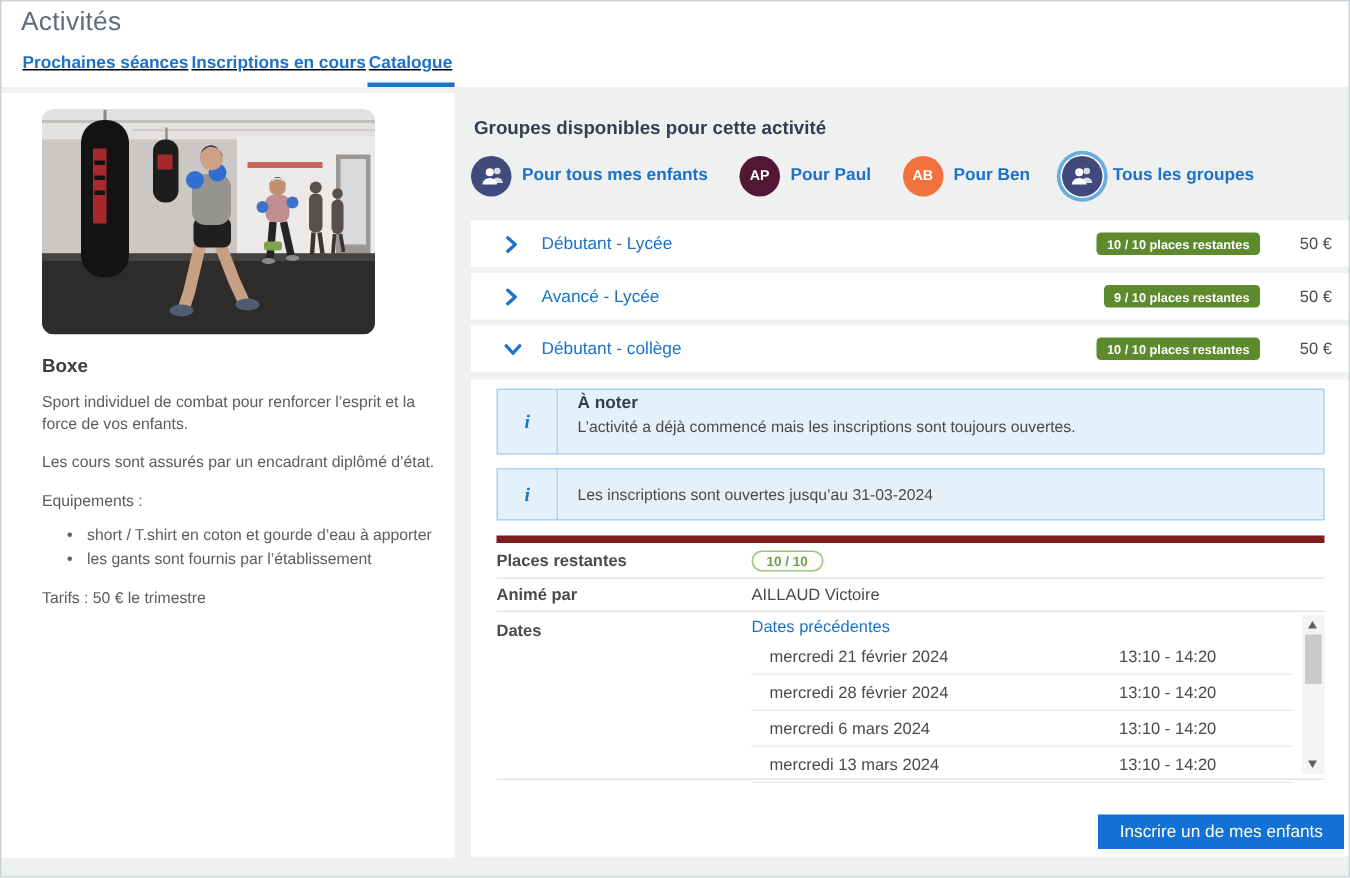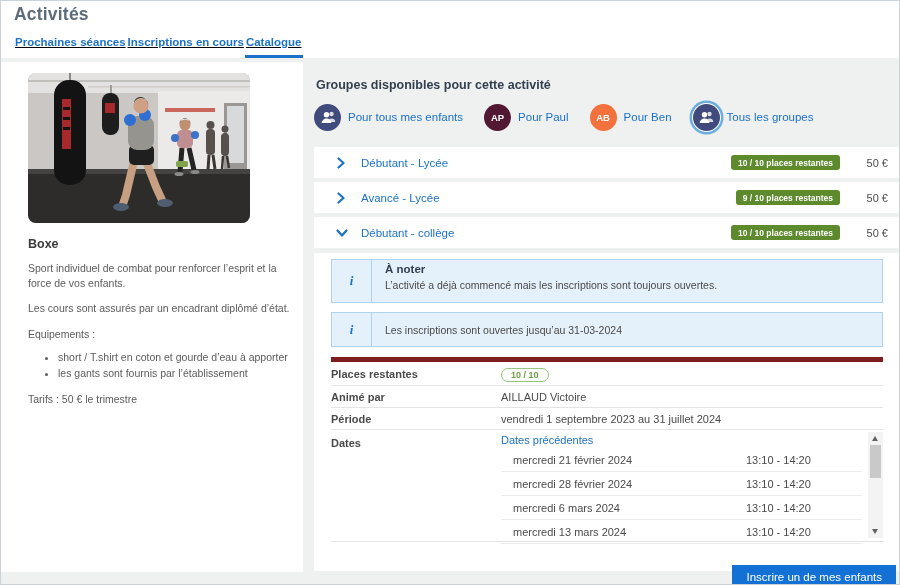--- a/index.html
+++ b/index.html
@@ -2,21 +2,21 @@
 <html><head>
 <meta charset="utf-8">
 <style>
   html,body{margin:0;padding:0;background:#fff;}
   .page{position:relative;width:900px;height:585px;box-sizing:border-box;
     background:#eff0f0;border:1px solid #ccd3d8;overflow:hidden;
     font-family:"Liberation Sans",sans-serif;-webkit-font-smoothing:antialiased;}
 
   
   .header{position:absolute;left:0;top:0;right:0;height:57px;background:#fff;}
-  .page-title{position:absolute;left:13px;top:3px;font-size:17.5px;font-weight:700;
+  .page-title{position:absolute;left:13px;top:3px;font-size:17.5px;font-weight:400;
     color:#5d6c7c;letter-spacing:.2px;}
   .tabs{position:absolute;left:13px;bottom:0;display:flex;text-decoration:underline;}
   .tab{font-size:11.5px;font-weight:bold;color:#1b72c8;padding:5px 1px 7px;
     border-bottom:3px solid transparent;cursor:pointer;}
   .tab.active{border-bottom-color:#1b72c8;}
 
   
   .left-card{position:absolute;left:0;top:61px;width:302px;height:510px;background:#fff;
     padding:11px 27px;box-sizing:border-box;}
   .photo{width:222px;height:150px;border-radius:8px;overflow:hidden;display:block;background:#cac7c4;}
@@ -29,21 +29,21 @@
   .right-col{position:absolute;left:313px;top:61px;width:586px;}
   .groups-title{margin:16px 0 0 2px;font-size:12.5px;font-weight:bold;color:#333e4e;}
   .filters{display:flex;align-items:center;gap:21px;margin-top:10px;height:30px;}
   .filter{display:flex;align-items:center;gap:7px;cursor:pointer;}
   .avatar{width:27px;height:27px;border-radius:50%;display:flex;align-items:center;
     justify-content:center;color:#fff;font-size:9.5px;font-weight:bold;flex:0 0 27px;}
   .avatar.navy{background:#404a7c}
   .avatar.maroon{background:#511733}
   .avatar.orange{background:#f2713c}
   .filter.selected .avatar{box-shadow:0 0 0 1px #fff,0 0 0 3.5px #6aaede;}
-  .filter-label{font-size:11.5px;font-weight:normal;color:#1b72c8;white-space:nowrap;}
+  .filter-label{font-size:11.5px;font-weight:bold;color:#1b72c8;white-space:nowrap;}
 
   .group-row{background:#fff;height:31px;margin-top:4px;display:flex;align-items:center;
     padding:0 12px 0 22px;cursor:pointer;}
   .group-row.first{margin-top:15px;}
   .chev{width:12px;height:12px;display:flex;align-items:center;}
   .group-name{margin-left:13px;font-size:11.5px;font-weight:normal;color:#1b72c8;}
   .group-badge{margin-left:auto;margin-right:8px;background:#5c8a2c;color:#fff;font-size:8.5px;
     font-weight:bold;padding:2.5px 7px;border-radius:3px;white-space:nowrap;}
   .group-price{width:40px;text-align:right;font-size:11px;color:#4c4c4c;}
 
@@ -257,24 +257,20 @@
 
       <div class="dtable">
         <div class="trow h23">
           <span class="trow-label">Places restantes</span>
           <span class="trow-value"><span class="pill">10 / 10</span></span>
         </div>
         <div class="trow h21">
           <span class="trow-label">Animé par</span>
           <span class="trow-value">AILLAUD Victoire</span>
         </div>
-        <div class="trow h21">
-          <span class="trow-label">Période</span>
-          <span class="trow-value">vendredi 1 septembre 2023 au 31 juillet 2024</span>
-        </div>
         <div class="trow trow-dates">
           <span class="trow-label">Dates</span>
           <div class="dates-area">
             <span class="dates-link">Dates précédentes</span>
             <div class="date-row">
               <span class="d">mercredi 21 février 2024</span>
               <span class="t">13:10 - 14:20</span>
             </div>
             <div class="date-row">
               <span class="d">mercredi 28 février 2024</span>

